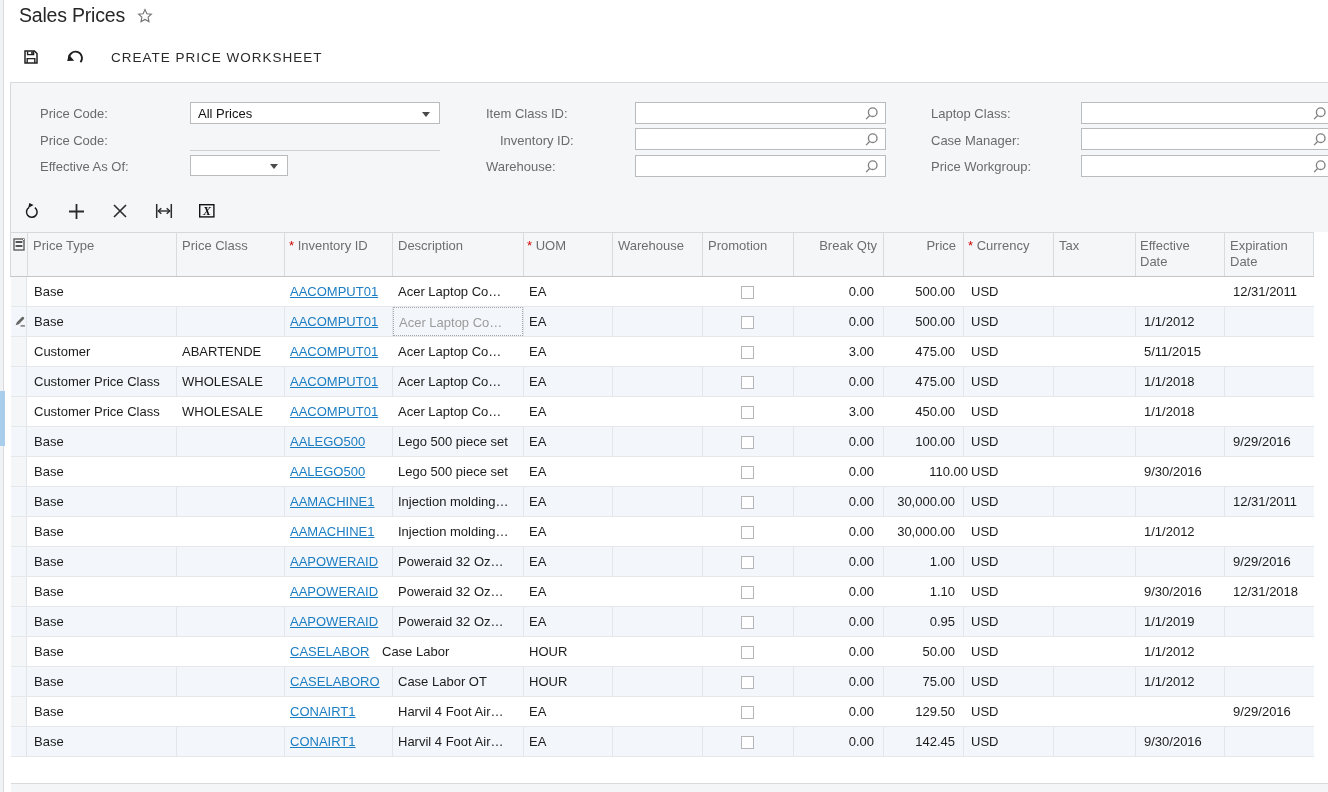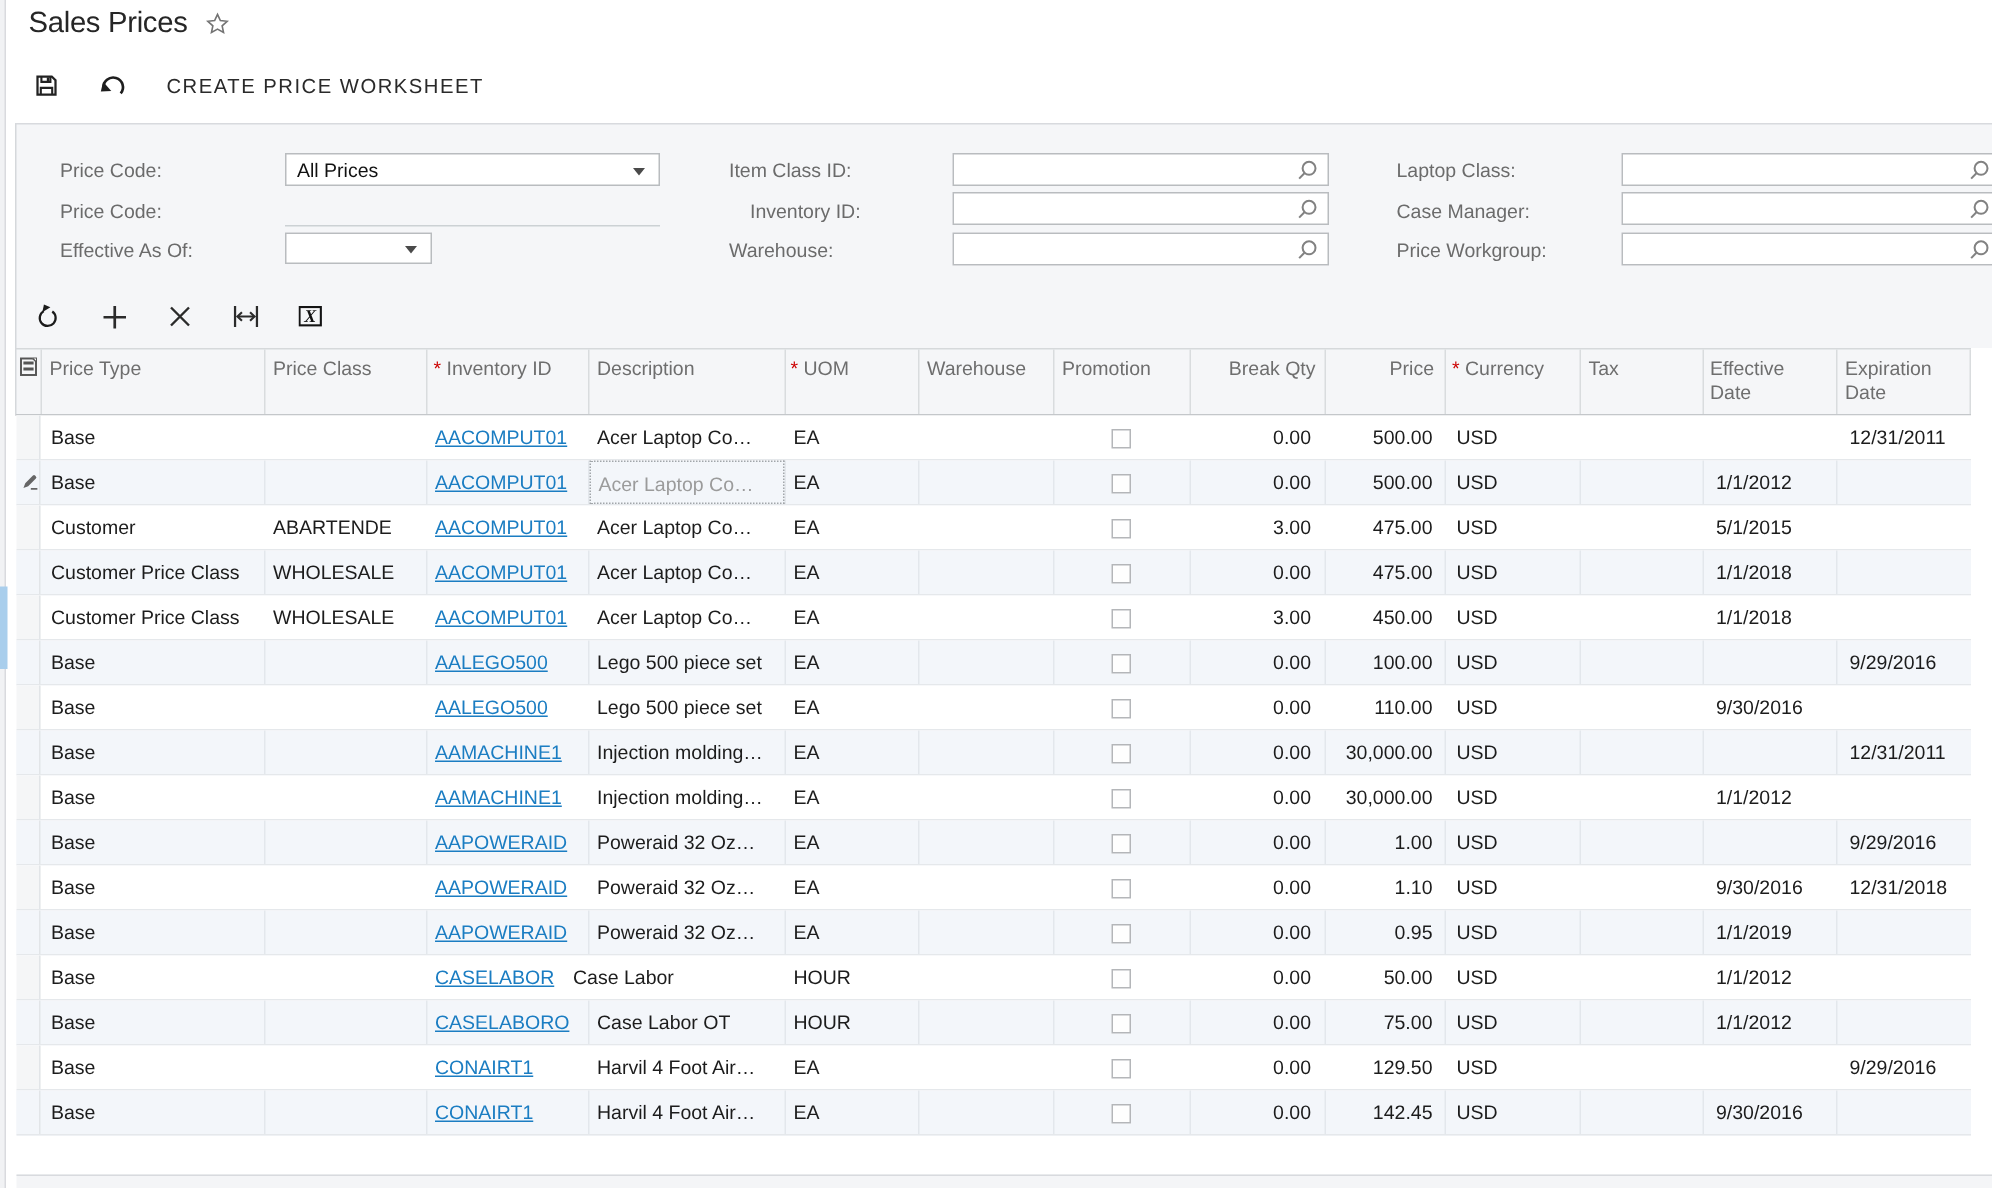--- a/index.html
+++ b/index.html
@@ -198,21 +198,21 @@
     <div class="gut"></div>
     <span class="c" style="left:23px">Customer</span>
     <span class="c" style="left:171px">ABARTENDE</span>
     <a class="lk" style="left:279px">AACOMPUT01</a>
     <span class="c" style="left:387px">Acer Laptop Co…</span>
     <span class="c" style="left:518px">EA</span>
     <span class="cb"></span>
     <span class="c r" style="right:440px">3.00</span>
     <span class="c r" style="right:359px">475.00</span>
     <span class="c" style="left:960px">USD</span>
-    <span class="c" style="left:1133px">5/1/2015</span>
+    <span class="c" style="left:1133px">5/11/2015</span>
   </div>
 <div class="row alt" style="top:367px">
     <i class="vs" style="left:165px"></i>
     <i class="vs" style="left:273px"></i>
     <i class="vs" style="left:381px"></i>
     <i class="vs" style="left:512px"></i>
     <i class="vs" style="left:601px"></i>
     <i class="vs" style="left:691px"></i>
     <i class="vs" style="left:782px"></i>
     <i class="vs" style="left:872px"></i>
@@ -270,21 +270,21 @@
     <span class="c" style="left:1222px">9/29/2016</span>
   </div>
 <div class="row" style="top:457px">
     <div class="gut"></div>
     <span class="c" style="left:23px">Base</span>
     <a class="lk" style="left:279px">AALEGO500</a>
     <span class="c" style="left:387px">Lego 500 piece set</span>
     <span class="c" style="left:518px">EA</span>
     <span class="cb"></span>
     <span class="c r" style="right:440px">0.00</span>
-    <span class="c r" style="right:359px">110.00</span>
+    <span class="c r" style="right:346px">110.00</span>
     <span class="c" style="left:960px">USD</span>
     <span class="c" style="left:1133px">9/30/2016</span>
   </div>
 <div class="row alt" style="top:487px">
     <i class="vs" style="left:165px"></i>
     <i class="vs" style="left:273px"></i>
     <i class="vs" style="left:381px"></i>
     <i class="vs" style="left:512px"></i>
     <i class="vs" style="left:601px"></i>
     <i class="vs" style="left:691px"></i>

